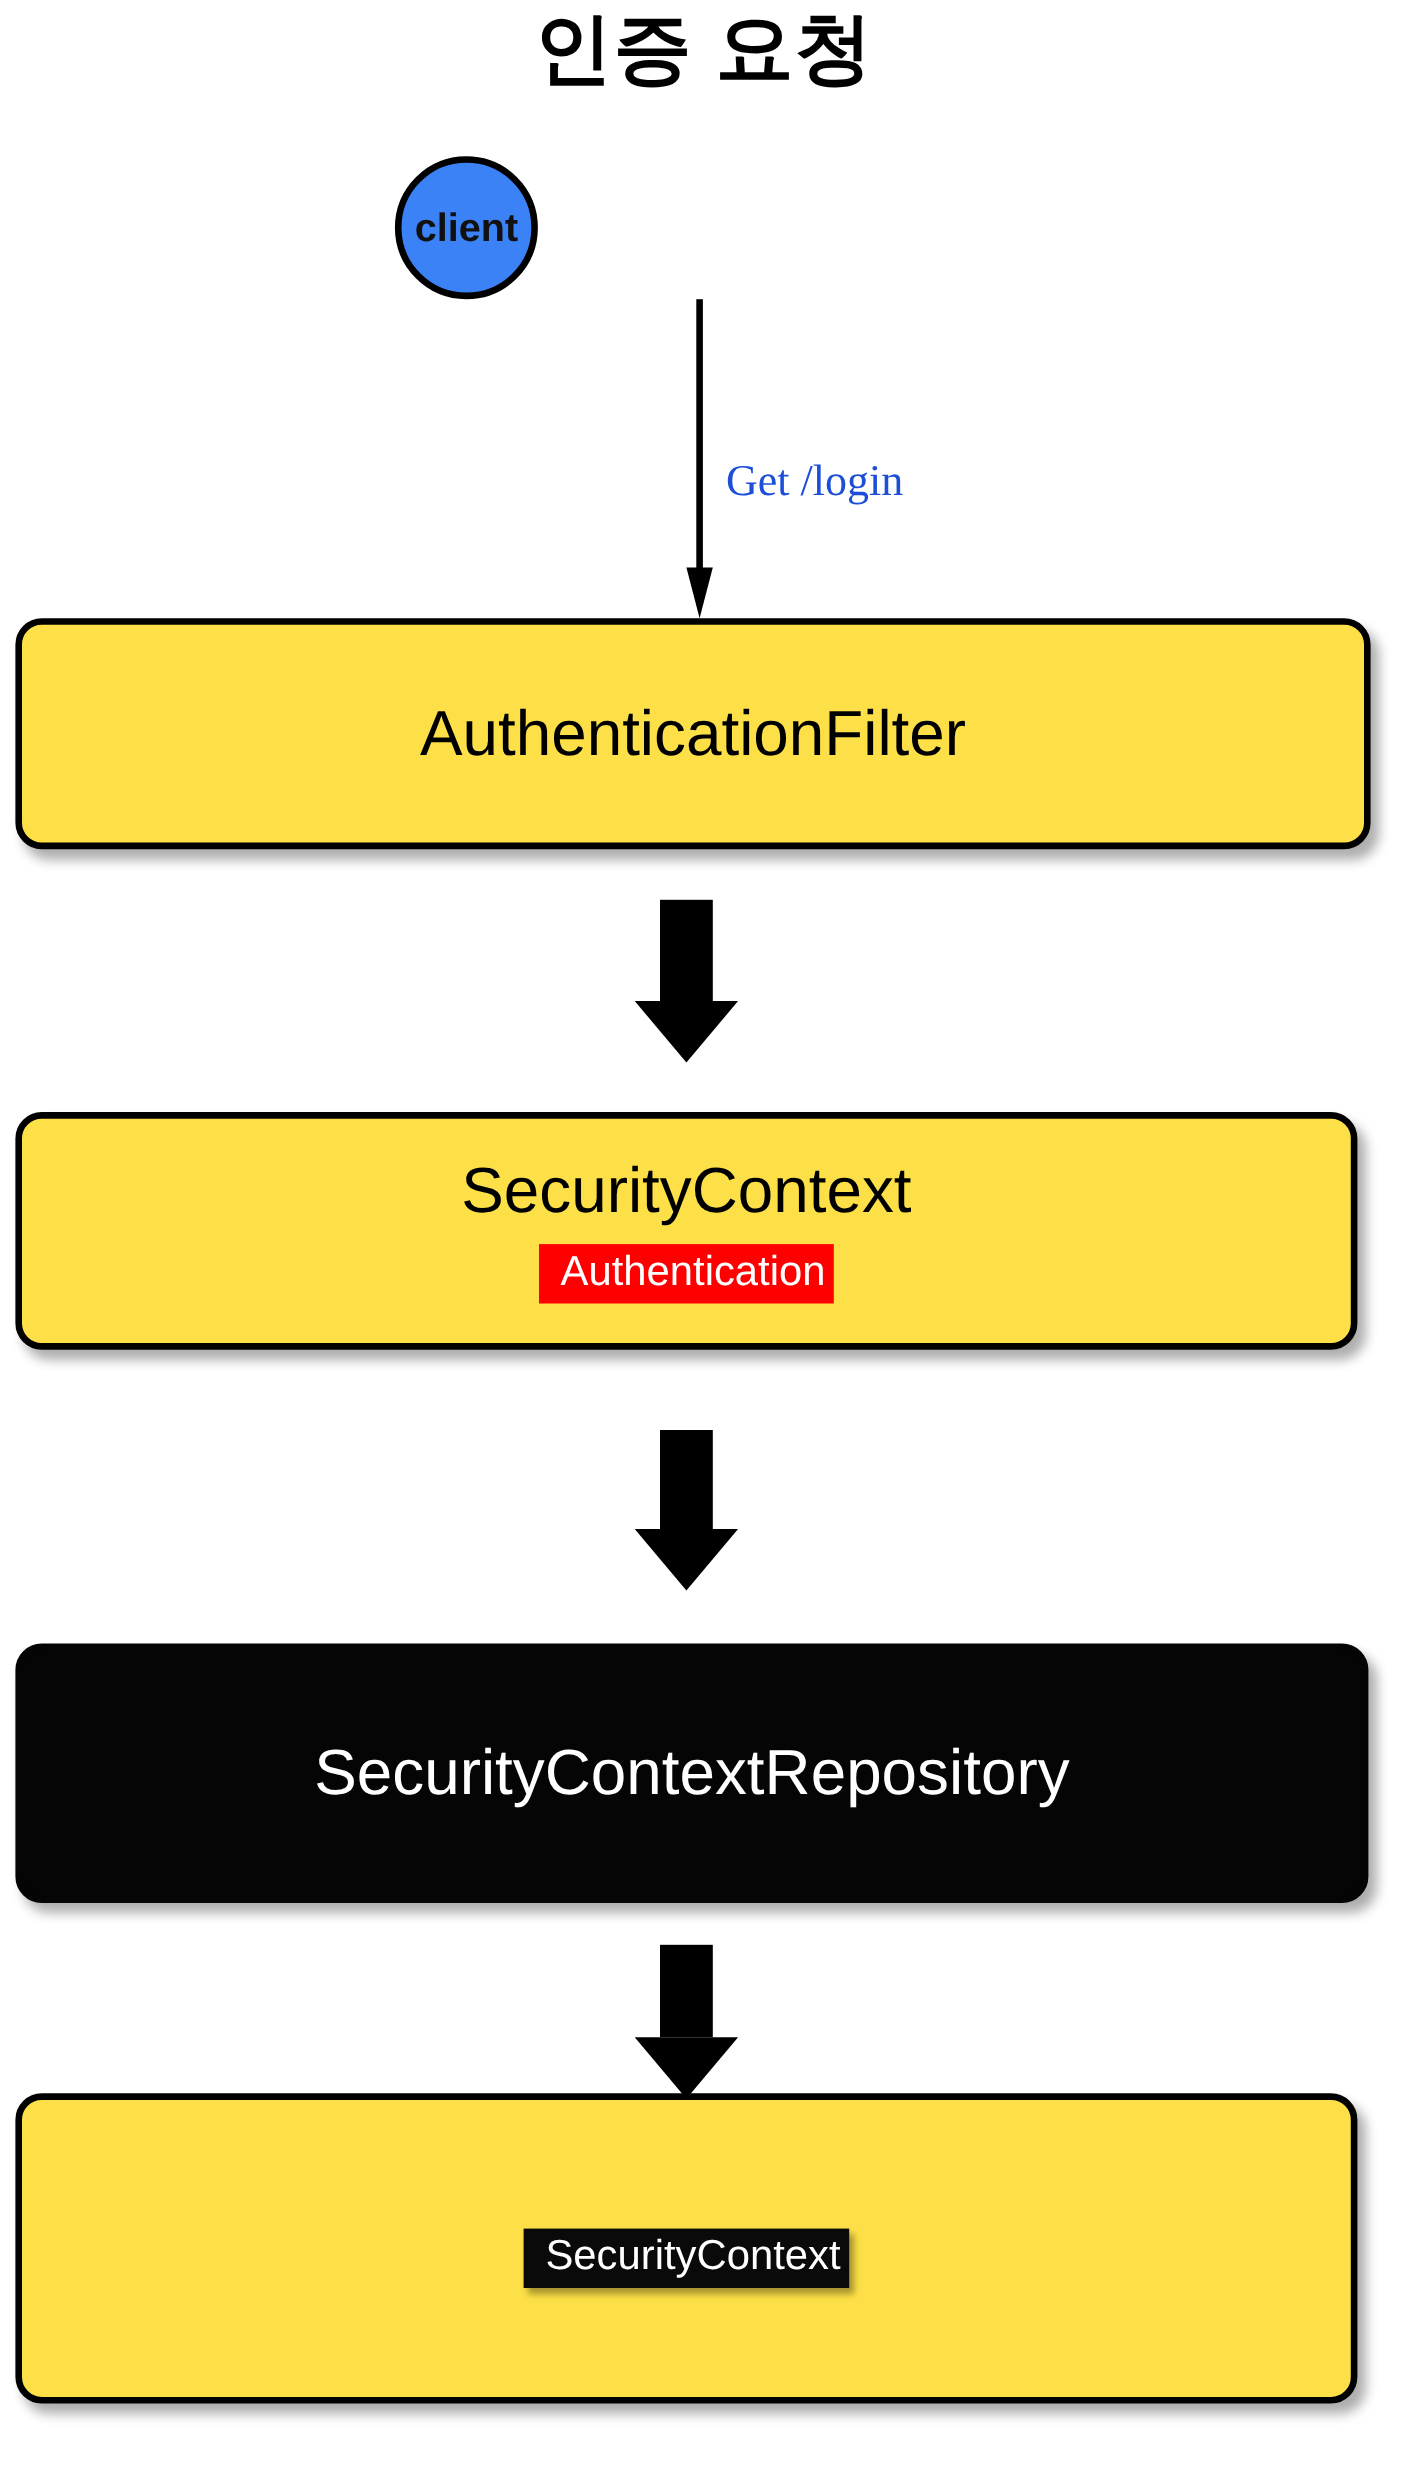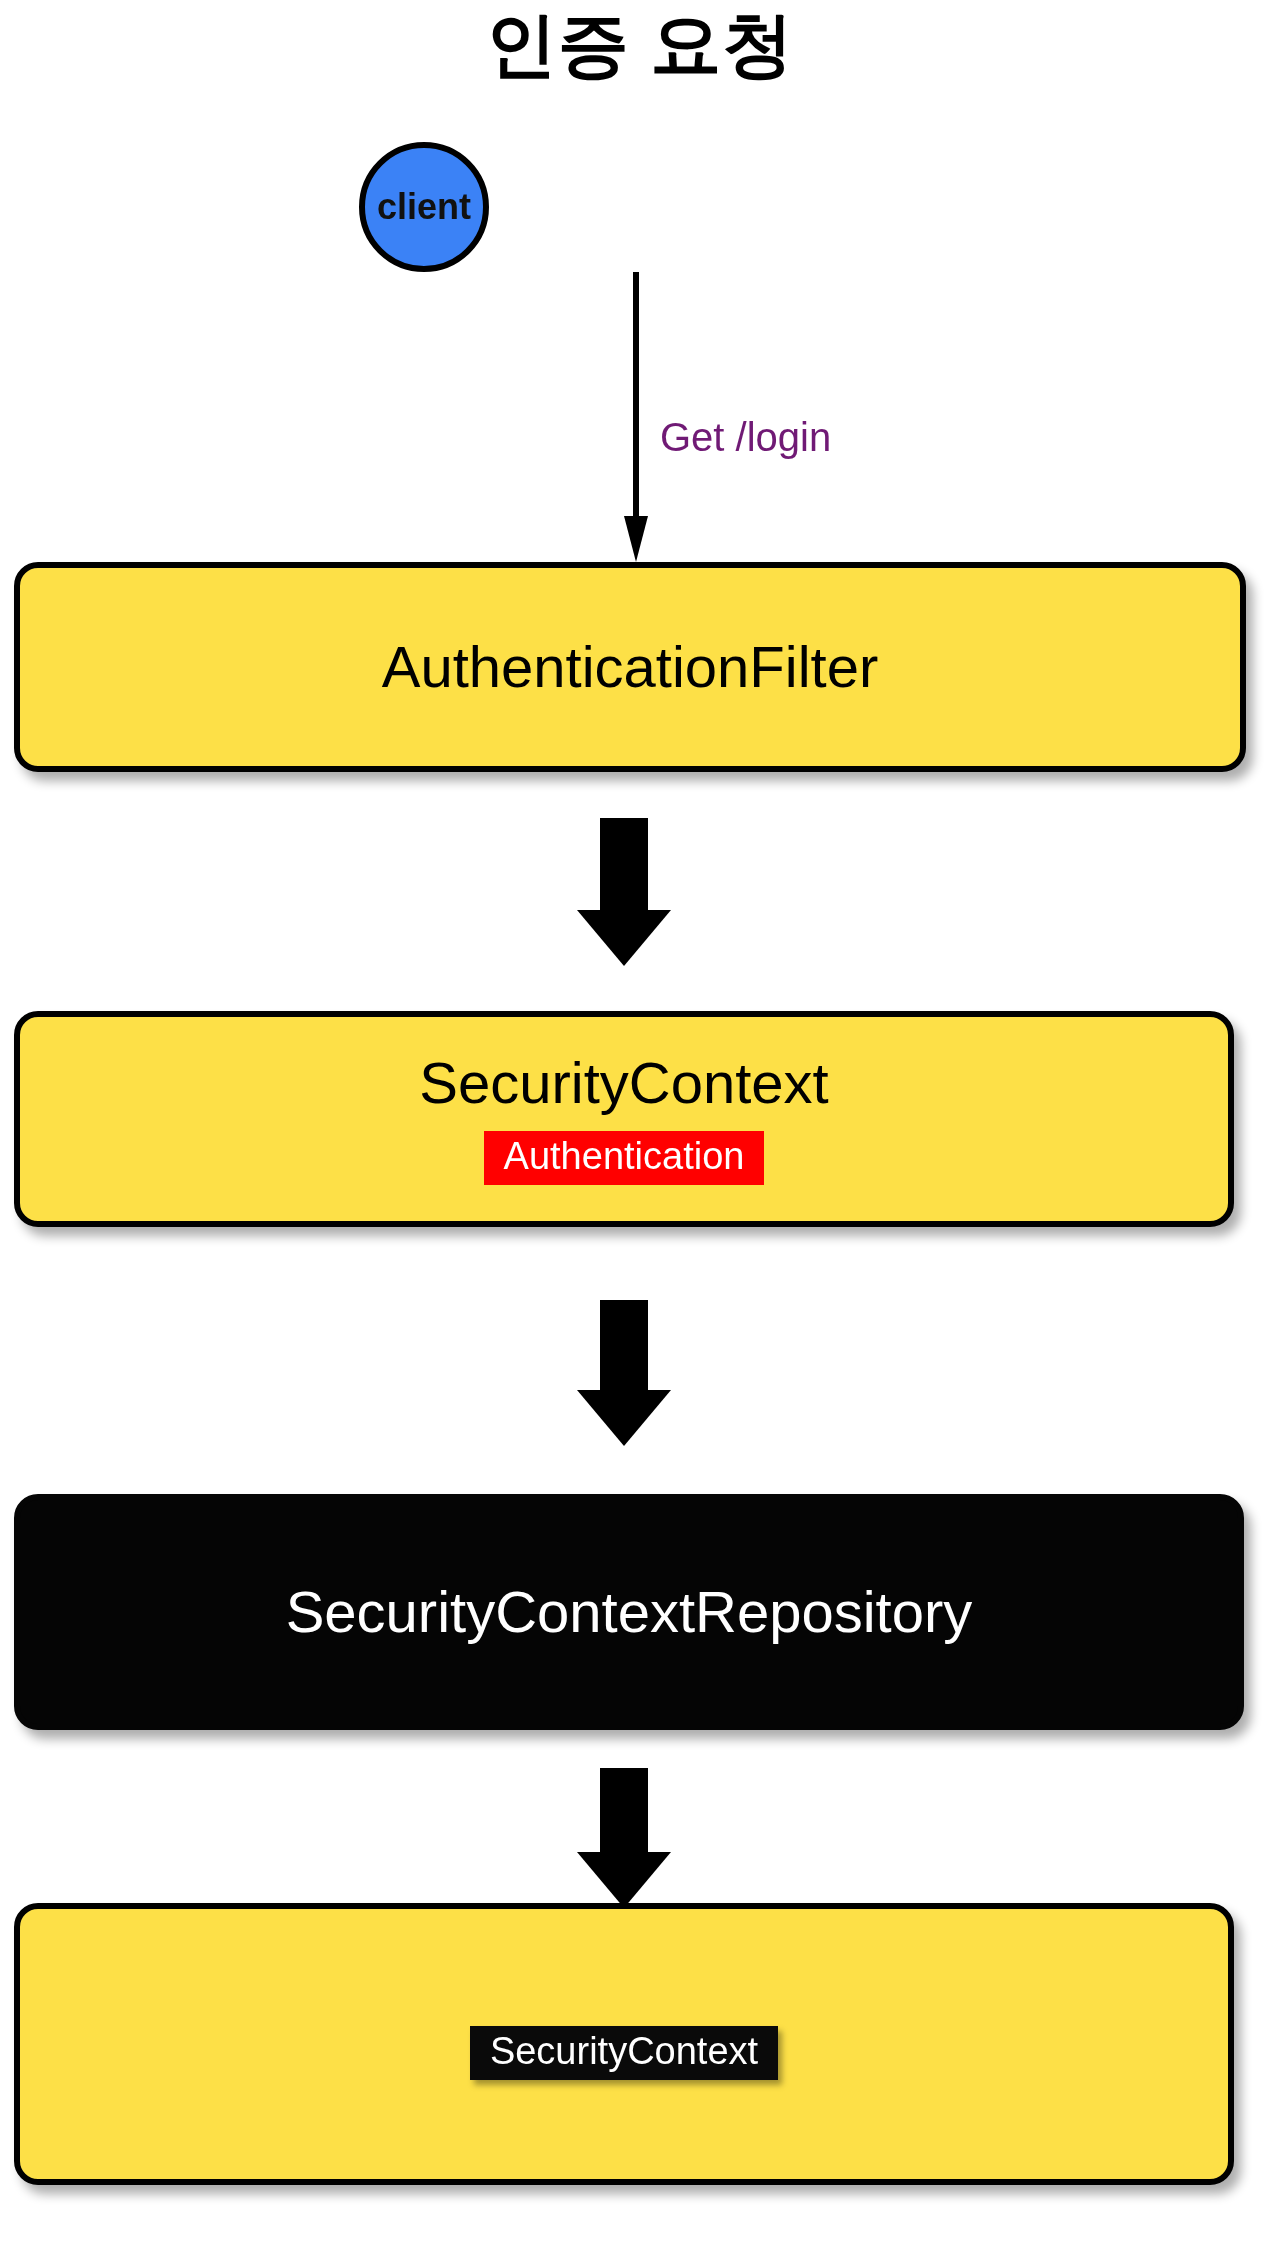--- a/index.html
+++ b/index.html
@@ -84,23 +84,24 @@
     height: 0;
     border-left: 12px solid transparent;
     border-right: 12px solid transparent;
     border-top: 46px solid #000000;
   }
   .edge-label {
     position: absolute;
     left: 660px;
     top: 417px;
     font-size: 40px;
-    color: #701a75;
+    color: #1d4ed8;
     white-space: nowrap;
     line-height: 1;
+    font-family: Liberation Serif, serif;
   }
 
   
   .node-box {
     position: absolute;
     box-sizing: border-box;
     border: 6px solid #000000;
     border-radius: 24px;
     background: #fde047;
     box-shadow: 7px 9px 11px rgba(0, 0, 0, 0.32);
@@ -118,21 +119,21 @@
     color: #000000;
     line-height: 1.05;
     white-space: nowrap;
   }
   .node-box.filled-black .node-title {
     color: #ffffff;
   }
 
   .badge {
     margin-top: 18px;
-    padding: 6px 20px 10px 20px;
+    padding: 6px 8px 10px 20px;
     font-size: 38px;
     line-height: 1;
     color: #ffffff;
     white-space: nowrap;
   }
   .badge.badge-red {
     background: #ff0000;
   }
   .badge.badge-black {
     background: #0a0a0a;

